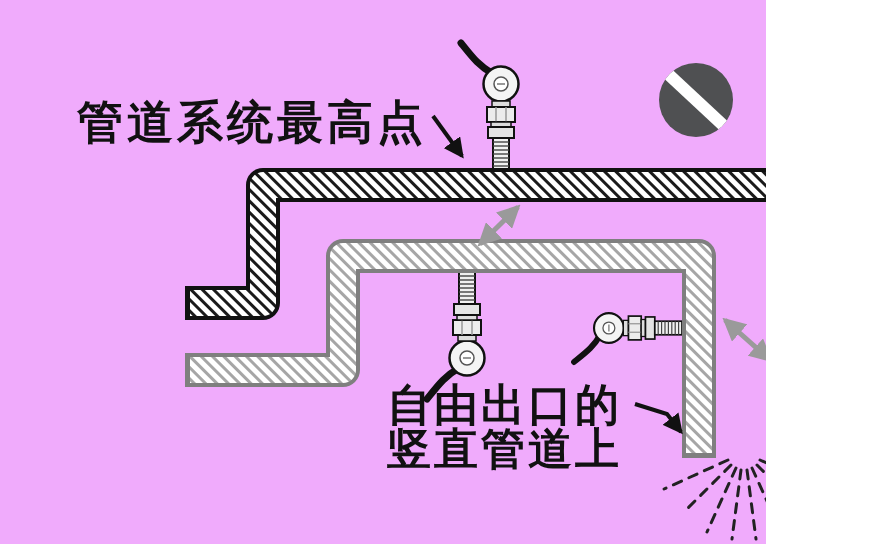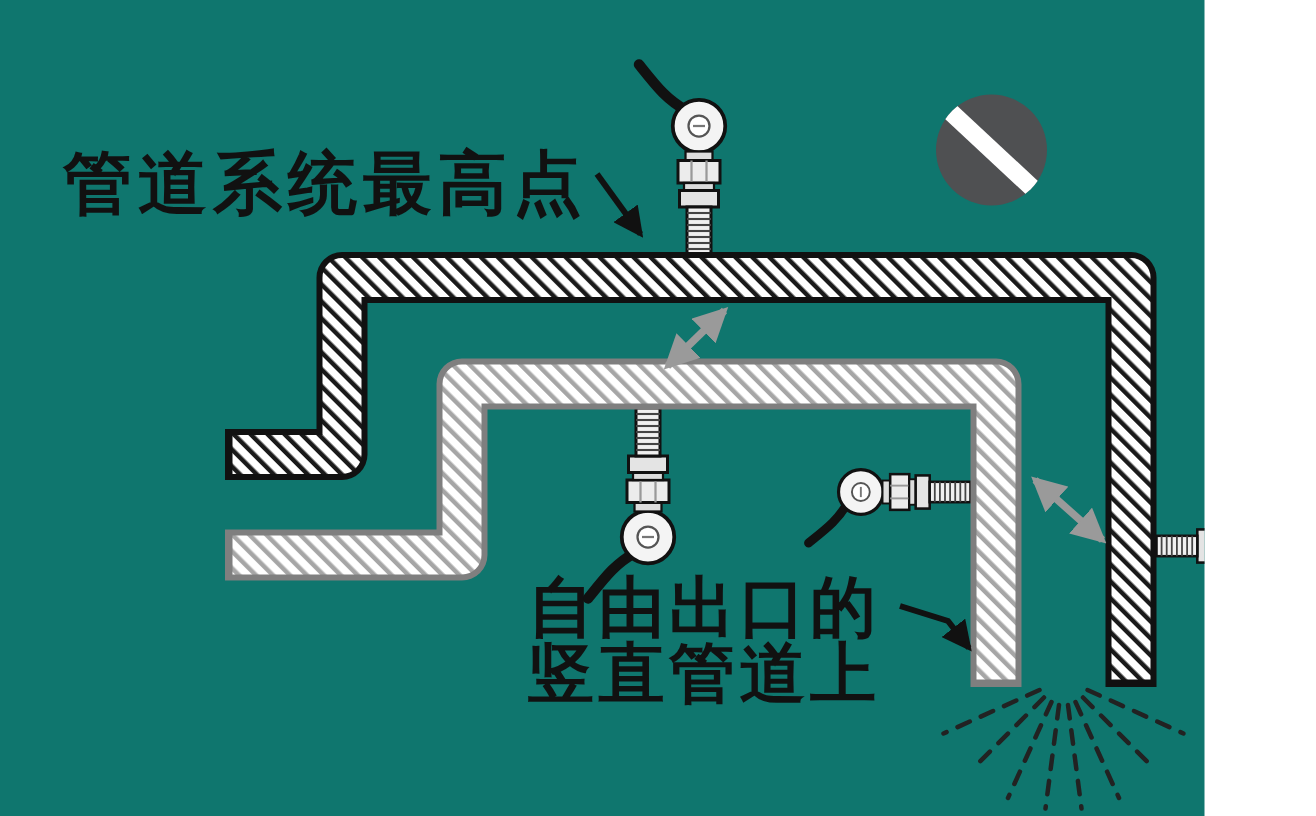--- a/index.html
+++ b/index.html
@@ -3,24 +3,25 @@
 <meta charset="utf-8">
 <style>
   html, body {
     margin: 0;
     padding: 0;
     background: #ffffff;
     font-family: "DejaVu Sans", "Liberation Sans", sans-serif;
   }
   .stage {
     position: relative;
-    width: 803px;
+    width: 731px;
     height: 544px;
-    background: #0f766e;
+    background: #f0abfc;
     overflow: hidden;
+    padding-left: 35px;
   }
   svg { display: block; }
   .cjk-label {
     font-family: "DejaVu Sans", "Liberation Sans", sans-serif;
     font-weight: 600;
     fill: #111111;
   }
 </style>
 </head>
 <body>

